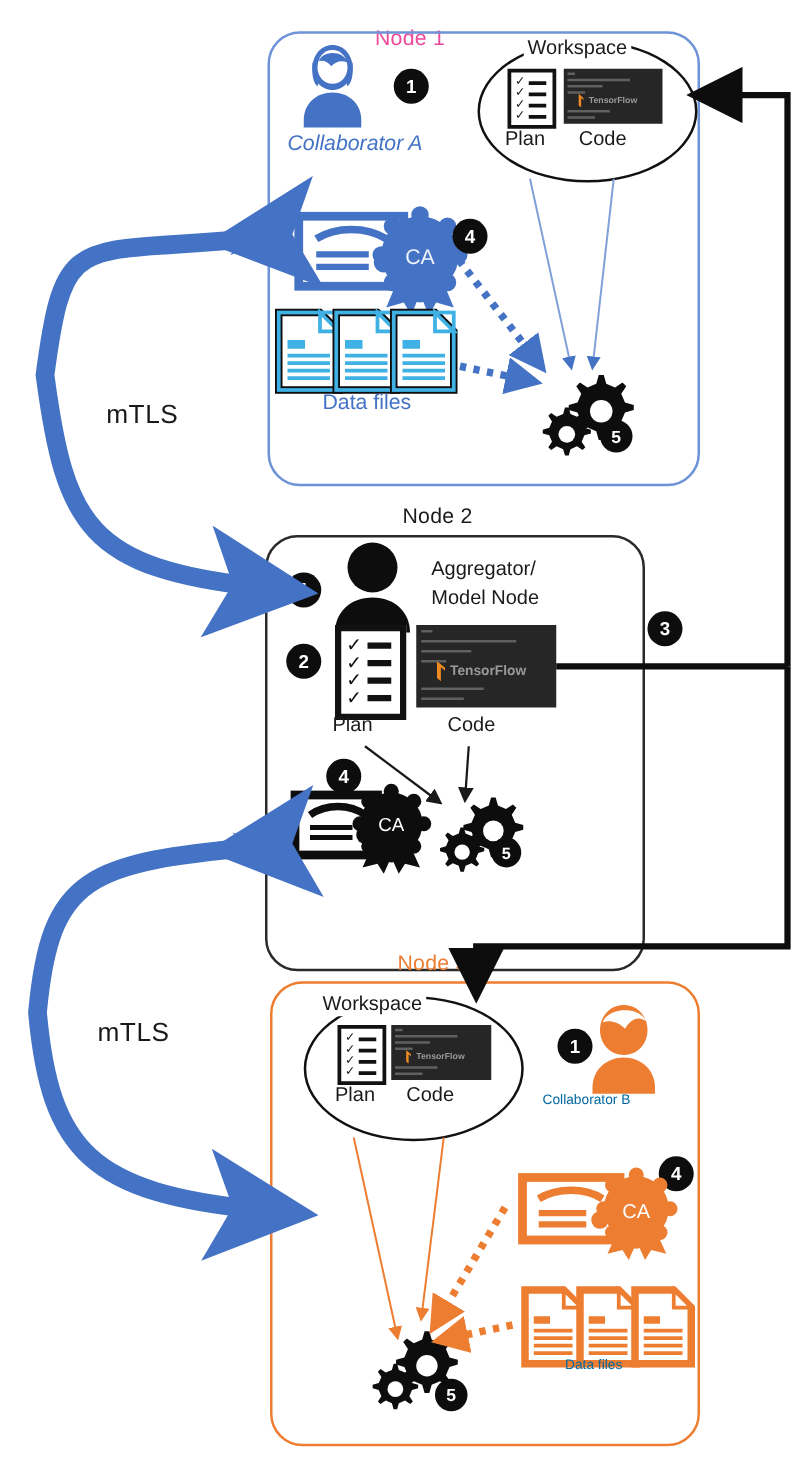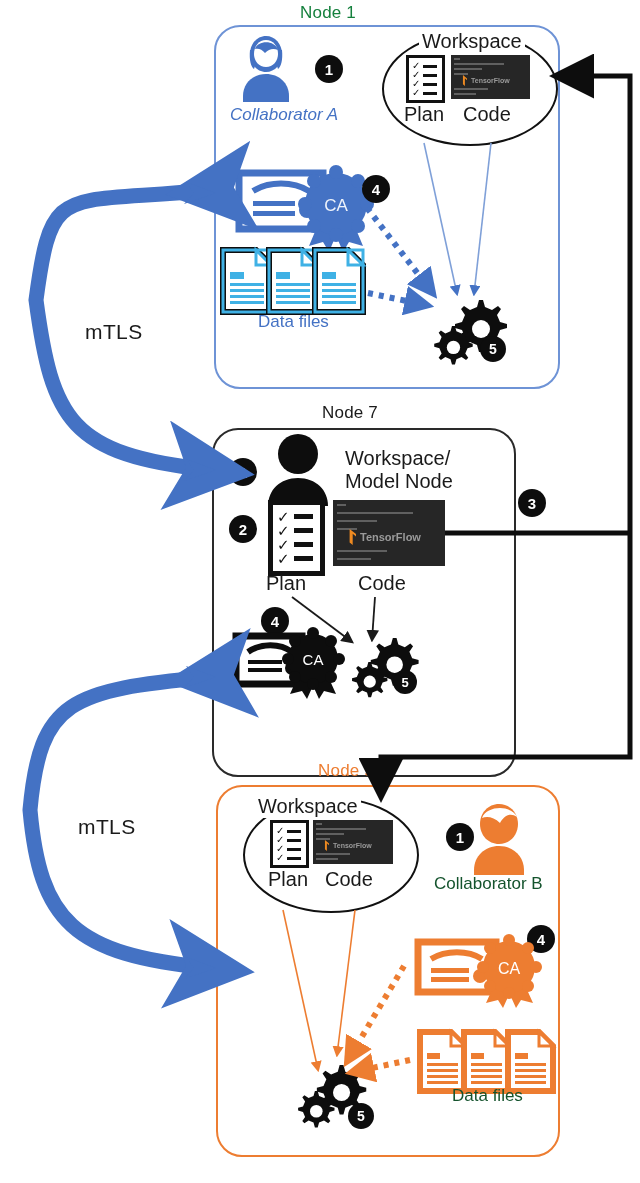--- a/index.html
+++ b/index.html
@@ -8,28 +8,28 @@
     font-family:"Liberation Sans","DejaVu Sans",sans-serif;
     width:640px;height:1183px;position:relative;overflow:hidden;
     -webkit-font-smoothing:antialiased;
   }
   #stage{position:absolute;left:0;top:0;width:640px;height:1183px;}
   svg.layer{position:absolute;left:0;top:0;width:640px;height:1183px;overflow:visible;}
   .txt{position:absolute;white-space:nowrap;}
 
   
   .node-title{font-size:17px;letter-spacing:.2px;}
-  .t-blue{color:#15803d;}
+  .t-blue{color:#ec4899;margin-top:18px;}
   .t-orange{color:#ED7D31;}
   .t-black{color:#1a1a1a;}
 
   
-  .lbl{font-size:20px;color:#1a1a1a;}
+  .lbl{font-size:16px;color:#1a1a1a;}
   .lbl-blue{font-size:17px;color:#4472C4;}
-  .lbl-orange{font-size:17px;color:#14532d;}
+  .lbl-orange{font-size:11px;color:#0369a1;}
   .mtls{font-size:21px;color:#1a1a1a;letter-spacing:.4px;}
 
   
   .badge{
     position:absolute;border-radius:50%;background:#0d0d0d;color:#ffffff;
     display:flex;align-items:center;justify-content:center;
     font-size:14px;font-weight:bold;line-height:1;
   }
   .badge.b28{width:28px;height:28px;font-size:15px;}
   .badge.b26{width:26px;height:26px;font-size:14px;}
@@ -209,31 +209,31 @@
       <marker id="ah-black" markerWidth="7" markerHeight="7" refX="5.6" refY="3.5" orient="auto">
         <path d="M0 0 L7 3.5 L0 7 z" fill="#1a1a1a"></path>
       </marker>
     </defs>
     <path d="M424,143 L457,294" stroke="#7FA0D8" stroke-width="1.6" fill="none" marker-end="url(#ah-blue)"></path>
     <path d="M491,143 L474,294" stroke="#7FA0D8" stroke-width="1.6" fill="none" marker-end="url(#ah-blue)"></path>
     <path d="M367,208 L432,292" stroke="#4472C4" stroke-width="6" fill="none" stroke-dasharray="5 6" stroke-linecap="butt" marker-end="url(#ah-blue-fat)"></path>
     <path d="M368,293 L426,305" stroke="#4472C4" stroke-width="6" fill="none" stroke-dasharray="5 6" stroke-linecap="butt" marker-end="url(#ah-blue-fat)"></path>
   </svg>
 
-  <div class="txt node-title t-black" style="left:322px;top:403px;">Node 7</div>
+  <div class="txt node-title t-black" style="left:322px;top:403px;">Node 2</div>
   <div class="nodebox nb-black" style="left:212px;top:428px;width:300px;height:345px;"></div>
 
   <svg class="layer">
     <g transform="translate(272,434)">
       <circle cx="26" cy="20" r="20" fill="#0d0d0d"></circle>
       <path d="M26 44 C44 44 56 56 56 72 L-4 72 C-4 56 8 44 26 44 Z" fill="#0d0d0d"></path>
     </g>
   </svg>
   <div class="badge b28" style="left:229px;top:458px;">1</div>
-  <div class="txt lbl" style="left:345px;top:447px;">Workspace/</div>
+  <div class="txt lbl" style="left:345px;top:447px;">Aggregator/</div>
   <div class="txt lbl" style="left:345px;top:470px;">Model Node</div>
 
   <div class="badge b28" style="left:229px;top:515px;">2</div>
 
   <div class="planbox" style="left:268px;top:500px;width:47px;height:66px;border-width:5px;">
     <div class="row" style="left:4px;top:4px;">
         <span class="chk" style="font-size:15px;">✓</span>
         <span class="bar" style="width:19px;height:5px;margin-left:4px;"></span>
       </div>
     <div class="row" style="left:4px;top:18px;">

